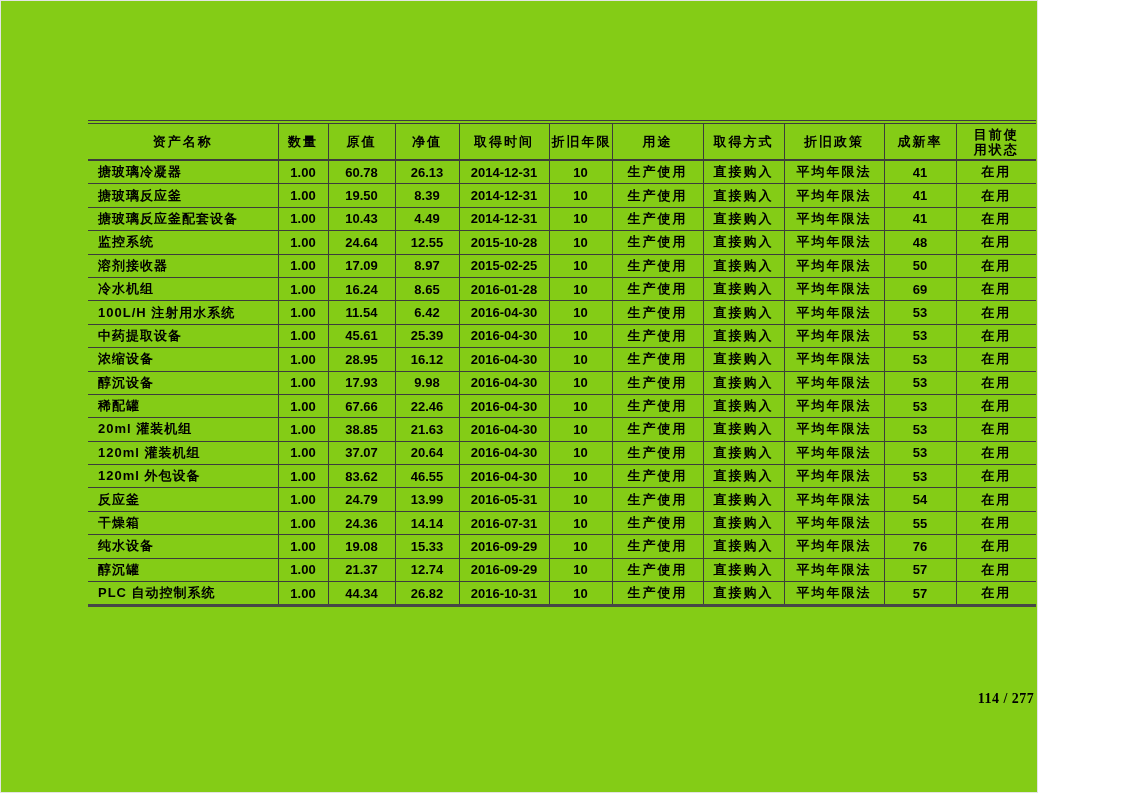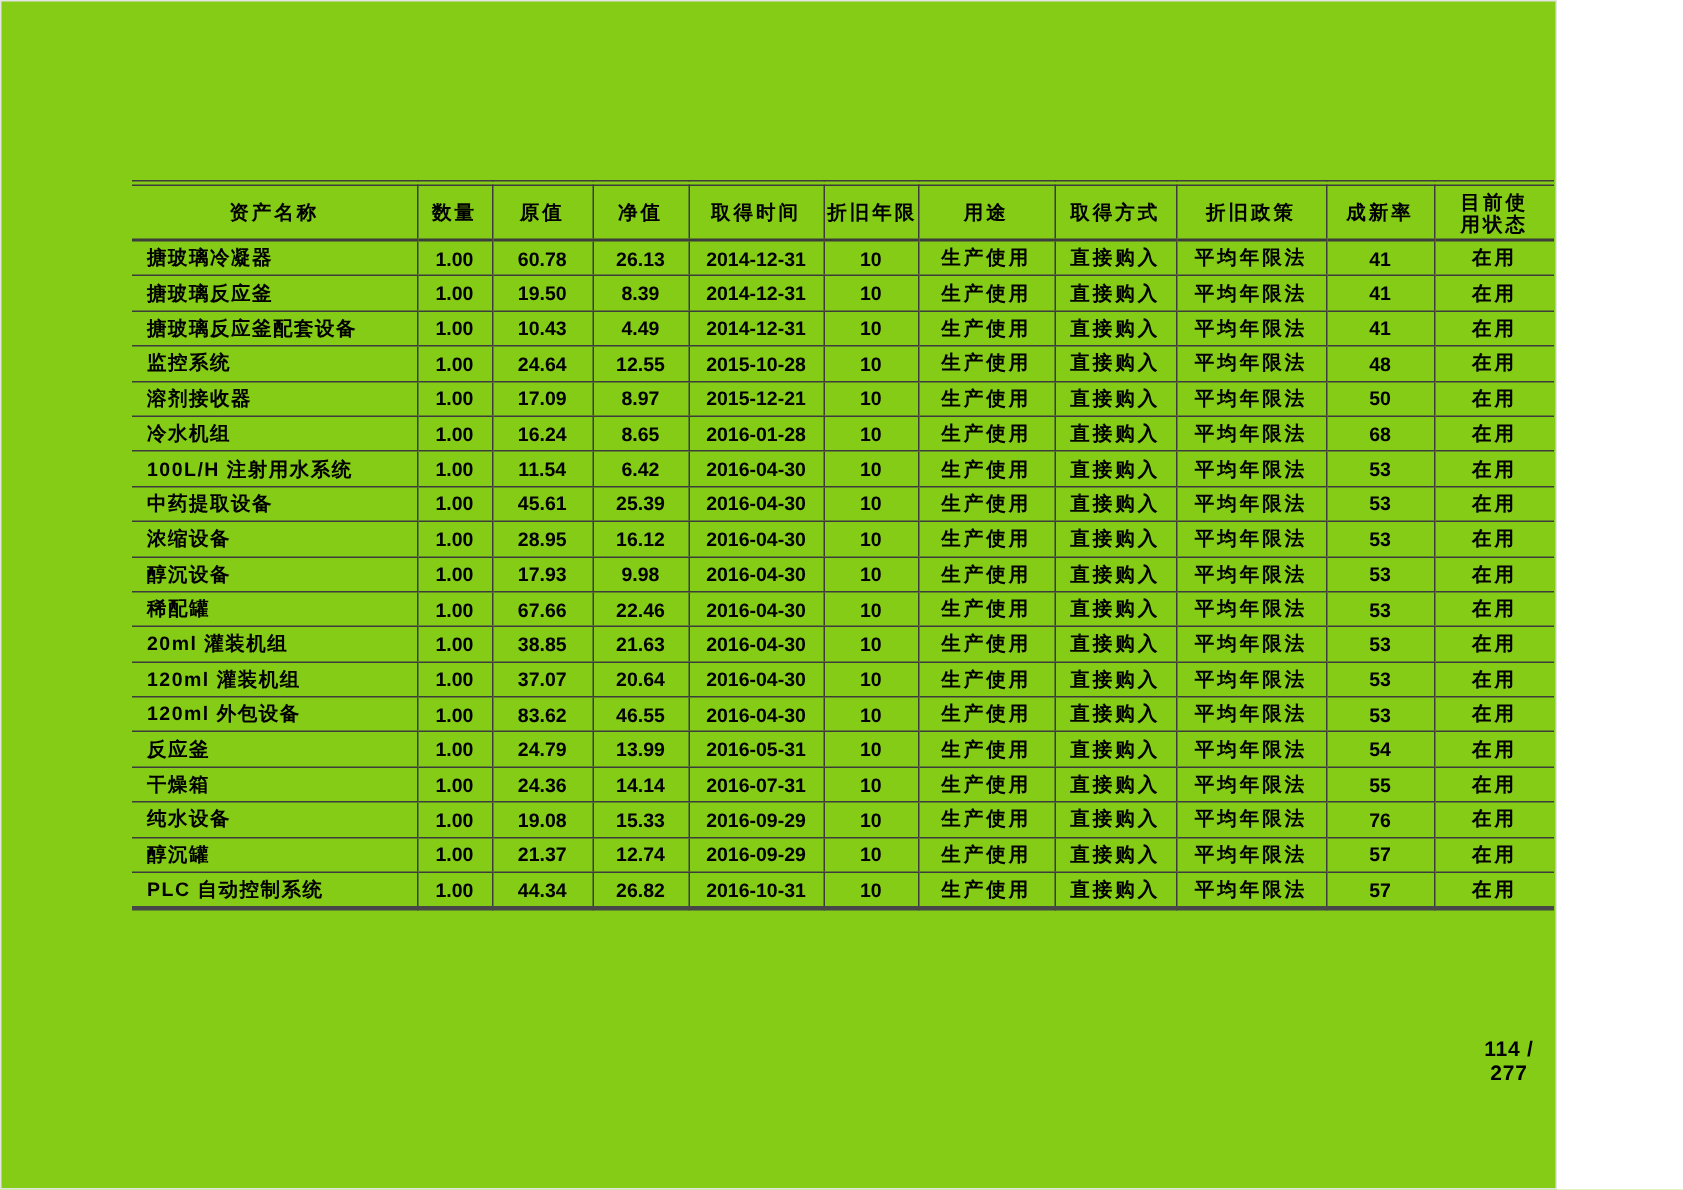--- a/index.html
+++ b/index.html
@@ -73,21 +73,21 @@
   }
   table.asset-table tbody td.cjk {
     letter-spacing: 2px;
   }
   .page-number {
     position: absolute;
     top: 691px;
     left: 975px;
     width: 62px;
     text-align: center;
-    font-family: Liberation Sans, sans-serif;
+    font-family: Liberation Serif, serif;
     font-weight: bold;
     font-size: 14px;
     color: #000000;
     letter-spacing: 0.5px;
   }
 </style>
 </head>
 <body>
 
 <div class="page">
@@ -172,39 +172,39 @@
           <td class="cjk">直接购入</td>
           <td class="cjk">平均年限法</td>
           <td>48</td>
           <td class="cjk">在用</td>
         </tr>
         <tr>
           <td class="name-col">溶剂接收器</td>
           <td>1.00</td>
           <td>17.09</td>
           <td>8.97</td>
-          <td>2015-12-21</td>
+          <td>2015-02-25</td>
           <td>10</td>
           <td class="cjk">生产使用</td>
           <td class="cjk">直接购入</td>
           <td class="cjk">平均年限法</td>
           <td>50</td>
           <td class="cjk">在用</td>
         </tr>
         <tr>
           <td class="name-col">冷水机组</td>
           <td>1.00</td>
           <td>16.24</td>
           <td>8.65</td>
           <td>2016-01-28</td>
           <td>10</td>
           <td class="cjk">生产使用</td>
           <td class="cjk">直接购入</td>
           <td class="cjk">平均年限法</td>
-          <td>68</td>
+          <td>69</td>
           <td class="cjk">在用</td>
         </tr>
         <tr>
           <td class="name-col">100L/H 注射用水系统</td>
           <td>1.00</td>
           <td>11.54</td>
           <td>6.42</td>
           <td>2016-04-30</td>
           <td>10</td>
           <td class="cjk">生产使用</td>

